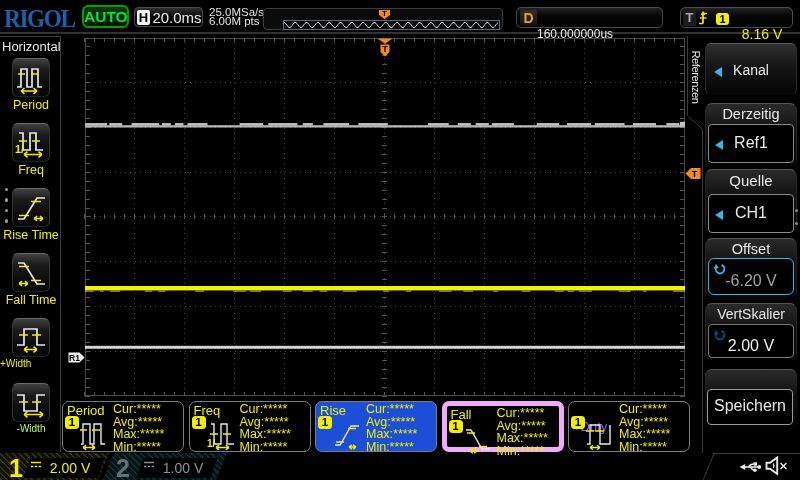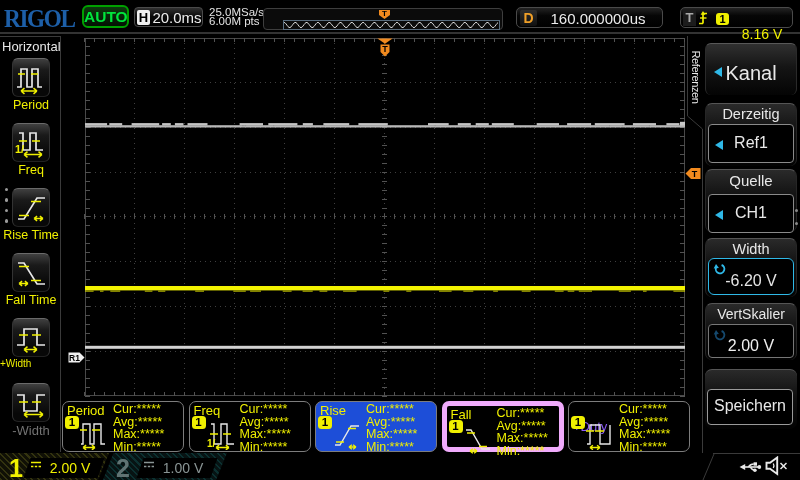--- a/index.html
+++ b/index.html
@@ -411,21 +411,21 @@
 <div style="position:absolute;left:263px;top:8px;width:240px;height:22px;background:#0b0b0b;border:1px solid #3e3e3e;border-radius:4px">
 <div style="position:absolute;left:19px;top:11px;width:217px;height:10px;border:1px solid #5a6e80"></div>
 <svg style="position:absolute;left:20px;top:12px" width="215" height="9" viewBox="0 0 215 9">
       <polyline points="0.0,1.40 1.0,1.79 2.0,2.85 3.0,4.25 4.0,5.58 5.0,6.43 6.0,6.55 7.0,5.90 8.0,4.68 9.0,3.25 10.0,2.05 11.0,1.44 12.0,1.59 13.0,2.48 14.0,3.82 15.0,5.22 16.0,6.25 17.0,6.60 18.0,6.17 19.0,5.09 20.0,3.68 21.0,2.36 22.0,1.54 23.0,1.46 24.0,2.15 25.0,3.39 26.0,4.82 27.0,6.00 28.0,6.57 29.0,6.38 30.0,5.46 31.0,4.11 32.0,2.72 33.0,1.72 34.0,1.40 35.0,1.87 36.0,2.98 37.0,4.40 38.0,5.69 39.0,6.48 40.0,6.52 41.0,5.80 42.0,4.54 43.0,3.11 44.0,1.96 45.0,1.42 46.0,1.65 47.0,2.60 48.0,3.96 49.0,5.34 50.0,6.31 51.0,6.59 52.0,6.09 53.0,4.95 54.0,3.53 55.0,2.25 56.0,1.50 57.0,1.50 58.0,2.25 59.0,3.53 60.0,4.95 61.0,6.09 62.0,6.59 63.0,6.31 64.0,5.34 65.0,3.96 66.0,2.60 67.0,1.65 68.0,1.42 69.0,1.96 70.0,3.11 71.0,4.54 72.0,5.80 73.0,6.52 74.0,6.48 75.0,5.69 76.0,4.40 77.0,2.98 78.0,1.87 79.0,1.40 80.0,1.72 81.0,2.72 82.0,4.11 83.0,5.46 84.0,6.38 85.0,6.57 86.0,6.00 87.0,4.82 88.0,3.39 89.0,2.15 90.0,1.46 91.0,1.54 92.0,2.36 93.0,3.68 94.0,5.09 95.0,6.17 96.0,6.60 97.0,6.25 98.0,5.22 99.0,3.82 100.0,2.48 101.0,1.59 102.0,1.44 103.0,2.05 104.0,3.25 105.0,4.68 106.0,5.90 107.0,6.55 108.0,6.43 109.0,5.58 110.0,4.25 111.0,2.85 112.0,1.79 113.0,1.40 114.0,1.79 115.0,2.85 116.0,4.25 117.0,5.58 118.0,6.43 119.0,6.55 120.0,5.90 121.0,4.68 122.0,3.25 123.0,2.05 124.0,1.44 125.0,1.59 126.0,2.48 127.0,3.82 128.0,5.22 129.0,6.25 130.0,6.60 131.0,6.17 132.0,5.09 133.0,3.68 134.0,2.36 135.0,1.54 136.0,1.46 137.0,2.15 138.0,3.39 139.0,4.82 140.0,6.00 141.0,6.57 142.0,6.38 143.0,5.46 144.0,4.11 145.0,2.72 146.0,1.72 147.0,1.40 148.0,1.87 149.0,2.98 150.0,4.40 151.0,5.69 152.0,6.48 153.0,6.52 154.0,5.80 155.0,4.54 156.0,3.11 157.0,1.96 158.0,1.42 159.0,1.65 160.0,2.60 161.0,3.96 162.0,5.34 163.0,6.31 164.0,6.59 165.0,6.09 166.0,4.95 167.0,3.53 168.0,2.25 169.0,1.50 170.0,1.50 171.0,2.25 172.0,3.53 173.0,4.95 174.0,6.09 175.0,6.59 176.0,6.31 177.0,5.34 178.0,3.96 179.0,2.60 180.0,1.65 181.0,1.42 182.0,1.96 183.0,3.11 184.0,4.54 185.0,5.80 186.0,6.52 187.0,6.48 188.0,5.69 189.0,4.40 190.0,2.98 191.0,1.87 192.0,1.40 193.0,1.72 194.0,2.72 195.0,4.11 196.0,5.46 197.0,6.38 198.0,6.57 199.0,6.00 200.0,4.82 201.0,3.39 202.0,2.15 203.0,1.46 204.0,1.54 205.0,2.36 206.0,3.68 207.0,5.09 208.0,6.17 209.0,6.60 210.0,6.25 211.0,5.22 212.0,3.82 213.0,2.48 214.0,1.59" fill="none" stroke="#d8d8d8" stroke-width="1"></polyline>
     </svg>
 <div style="position:absolute;left:115px;top:1px;width:11px;height:9px;background:#f28a1e;clip-path:polygon(0 0,100% 0,100% 55%,50% 100%,0 55%)"></div>
 <div style="position:absolute;left:115px;top:0px;width:11px;color:#000;font-size:8px;font-weight:bold;text-align:center">T</div>
   </div>
 <div style="position:absolute;left:516px;top:7px;width:147px;height:21px;background:#050505;border:1px solid #4a4a4a;border-radius:5px;background:linear-gradient(#232323,#060606 40%,#000)">
 <div style="position:absolute;left:3px;top:2px;width:17px;height:16px;background:linear-gradient(#2e2e2e,#101010);border-radius:2px;color:#f0a028;font-weight:bold;font-size:14px;text-align:center;line-height:16px">D</div>
-<div style="position:absolute;left:20px;top:0;width:122px;text-align:center;color:#ececec;font-size:15px;line-height:21px">160.000000us</div>
+<div style="position:absolute;left:20px;top:16px;width:122px;color:#ececec;font-size:12px;line-height:21px">160.000000us</div>
   </div>
 <div style="position:absolute;left:680px;top:7px;width:113px;height:21px;border:1px solid #4a4a4a;border-radius:5px;background:linear-gradient(#232323,#060606 40%,#000)">
 <div style="position:absolute;left:2px;top:2px;width:13px;height:16px;background:#1c1c1c;color:#a8a8a8;font-weight:bold;font-size:13px;text-align:center;line-height:16px">T</div>
 <div style="position:absolute;left:17px;top:2px"><svg width="12" height="16" viewBox="0 0 12 16">
 <path d="M1 13.5 h4 M5 13.5 V3.5 M5 3.5 h4" fill="none" stroke="#f0f000" stroke-width="1.7"></path>
 <path d="M2 8 h6.5" stroke="#f0f000" stroke-width="1.4"></path>
 <path d="M5 1 l2.4 3.8 h-4.8 z" fill="#f0f000"></path>
 </svg></div>
 <div style="position:absolute;left:35px;top:5px;width:13px;height:12px;background:#f0f000;border-radius:3px;color:#000;font-size:11px;font-weight:bold;text-align:center;line-height:12px">1</div>
 <div style="position:absolute;left:52px;top:16px;width:58px;text-align:center;color:#f0f000;font-size:14px;line-height:21px">8.16 V</div>
@@ -474,21 +474,21 @@
 </svg>
   </div>
 <div style="position:absolute;left:0;top:358px;width:62px;text-align:left;color:#f0f000;font-size:10px">+Width</div>
 <div style="top:383px;width:38px;height:39px;border-radius:6px;position:absolute;left:12px;background:linear-gradient(#404040,#1a1a1a 30%,#080808 80%);border-top:1px solid #6a6a6a;border-left:1px solid #333;border-right:1px solid #333;border-bottom:1px solid #222;display:flex;align-items:center;justify-content:center">
     <svg width="34" height="34" viewBox="0 0 34 34">
 <path d="M3 9 h7 v16 h13 v-16 h8" fill="none" stroke="#e8e8e8" stroke-width="1.7"></path>
 <path d="M5 16 h9 M18 16 h9" stroke="#f0f000" stroke-width="1.7"></path>
 <path d="M10 28.5 H29 M10 28.5 l3.5 -2.8 M10 28.5 l3.5 2.8 M29 28.5 l-3.5 -2.8 M29 28.5 l-3.5 2.8" fill="none" stroke="#f0f000" stroke-width="1.6"></path>
 </svg>
   </div>
-<div style="position:absolute;left:0;top:423px;width:62px;text-align:center;color:#737373;font-size:13px">-Width</div>
+<div style="position:absolute;left:0;top:423px;width:62px;text-align:center;color:#bef264;font-size:10px">-Width</div>
 <div style="position:absolute;left:4.5px;top:187.5px;width:3.5px;height:3.5px;border-radius:2px;background:#9a9a9a"></div>
 <div style="position:absolute;left:4.5px;top:198px;width:3.5px;height:3.5px;border-radius:2px;background:#9a9a9a"></div>
 <div style="position:absolute;left:4.5px;top:208.5px;width:3.5px;height:3.5px;border-radius:2px;background:#9a9a9a"></div>
 <div style="position:absolute;left:4.5px;top:219px;width:3.5px;height:3.5px;border-radius:2px;background:#9a9a9a"></div>
 <div style="position:absolute;left:62.0px;top:400.5px;width:122px;height:51.5px;border:1px solid #7d7d7d;border-radius:7px;background:#000">
  <div style="position:absolute;left:4px;top:1.5px;color:#f0f000;font-size:13px">Period</div>
  <div style="position:absolute;left:2px;top:14.5px;width:14px;height:13px;background:#f0f000;border-radius:3.5px;color:#000;font-size:11.5px;font-weight:bold;text-align:center;line-height:13px">1</div>
  <div style="position:absolute;left:17px;top:16px"><svg width="30" height="32" viewBox="0 0 30 32">
 <path d="M1 26 h2 v-20 h7 v20 h4 v-20 h7 v20 h4" fill="none" stroke="#e8e8e8" stroke-width="1.4"></path>
 <path d="M0 12 h7 M12 12 h8" stroke="#f0f000" stroke-width="1.4"></path>
@@ -532,44 +532,44 @@
  <div style="position:absolute;left:2px;top:14.5px;width:14px;height:13px;background:#f0f000;border-radius:3.5px;color:#000;font-size:11.5px;font-weight:bold;text-align:center;line-height:13px">1</div>
  <div style="position:absolute;left:17px;top:16px"><svg width="30" height="32" viewBox="0 0 30 32">
 <path d="M1 26 h3 v-19 h10 v19 h10 v-19" fill="none" stroke="#e8e8e8" stroke-width="1.4"></path>
 <path d="M0 13 h8 M9 13 h9" stroke="#f0f000" stroke-width="1.4"></path>
 <path d="M4 29.5 H14 M4 29.5 l2.9000000000000004 -2.2 M4 29.5 l2.9000000000000004 2.2 M14 29.5 l-2.9000000000000004 -2.2 M14 29.5 l-2.9000000000000004 2.2" fill="none" stroke="#f0f000" stroke-width="1.4"></path>
 </svg></div>
  <div style="position:absolute;left:50px;top:1.5px;color:#f0f000;font-size:12.5px;line-height:12.7px">Cur:*****<br>Avg:*****<br>Max:*****<br>Min:*****</div>
 </div>
 <div style="position:absolute;left:705px;top:43px;width:92px;height:52px;border-radius:6px;background:linear-gradient(#303030,#151515 45%,#040404);border-top:1px solid #585858;border-left:1px solid #2a2a2a;border-right:1px solid #2a2a2a">
 <div style="position:absolute;left:8px;top:23px;width:0;height:0;border-top:5px solid transparent;border-bottom:5px solid transparent;border-right:8px solid #2fb9e8"></div>
-    <div style="position:absolute;width:100%;text-align:center;top:18px;color:#e8e8e8;font-size:20px">Kanal</div>
+    <div style="position:absolute;width:100%;text-align:center;top:18px;color:#e8e8e8;font-size:14px">Kanal</div>
   </div>
 <div style="position:absolute;left:705px;top:103px;width:92px;height:63px;border-radius:7px;background:linear-gradient(#2a2a2a,#101010 45%,#030303);border-top:1px solid #555;border-left:1px solid #262626;border-right:1px solid #262626">
 <div style="position:absolute;width:100%;text-align:center;top:2px;color:#e8e8e8;font-size:14.5px">Derzeitig</div>
 <div style="position:absolute;left:2px;top:20px;width:86px;height:39px;background:#000;border:1.5px solid #8a8a8a;border-radius:4px">
       <div style="position:absolute;left:6px;top:15px;width:0;height:0;border-top:5px solid transparent;border-bottom:5px solid transparent;border-right:8px solid #2fb9e8"></div>
       <div style="position:absolute;width:100%;text-align:center;top:9px;color:#e8e8e8;font-size:16px">Ref1</div>
     </div>
   </div>
 <div style="position:absolute;left:705px;top:169px;width:92px;height:63px;border-radius:7px;background:linear-gradient(#2a2a2a,#101010 45%,#030303);border-top:1px solid #555;border-left:1px solid #262626;border-right:1px solid #262626">
 <div style="position:absolute;width:100%;text-align:center;top:2px;color:#e8e8e8;font-size:15px">Quelle</div>
 <div style="position:absolute;left:2px;top:24px;width:86px;height:39px;background:#000;border:1.5px solid #8a8a8a;border-radius:4px">
       <div style="position:absolute;left:6px;top:15px;width:0;height:0;border-top:5px solid transparent;border-bottom:5px solid transparent;border-right:8px solid #2fb9e8"></div>
       <div style="position:absolute;width:100%;text-align:center;top:9px;color:#e8e8e8;font-size:16px">CH1</div>
     </div>
   </div>
 <div style="position:absolute;left:705px;top:238px;width:92px;height:59px;border-radius:7px;background:linear-gradient(#2a2a2a,#101010 45%,#030303);border-top:1px solid #555;border-left:1px solid #262626;border-right:1px solid #262626">
-<div style="position:absolute;width:100%;text-align:center;top:2px;color:#e8e8e8;font-size:14.5px">Width</div>
+<div style="position:absolute;width:100%;text-align:center;top:2px;color:#e8e8e8;font-size:14.5px">Offset</div>
 <div style="position:absolute;left:2px;top:19px;width:86px;height:37px;background:#000;border:1.5px solid #2fb9e8;border-radius:6px">
       <div style="position:absolute;left:4px;top:2px"><svg width="14" height="13" viewBox="0 0 14 13">
 <path d="M8.6 3.0 A4.3 4.3 0 1 1 3.0 5.6" fill="none" stroke="#2fb9e8" stroke-width="1.9"></path>
 <path d="M0.7 6.6 L5.9 6.0 L3.0 1.9 z" fill="#2fb9e8"></path>
 </svg></div>
-      <div style="position:absolute;width:100%;text-align:center;top:13px;color:#e5e5e5;font-size:16px">-6.20 V</div>
+      <div style="position:absolute;width:100%;text-align:center;top:13px;color:#a3a3a3;font-size:16px">-6.20 V</div>
     </div>
   </div>
 <div style="position:absolute;left:705px;top:303px;width:92px;height:57px;border-radius:7px;background:linear-gradient(#2a2a2a,#101010 45%,#030303);border-top:1px solid #555;border-left:1px solid #262626;border-right:1px solid #262626">
 <div style="position:absolute;width:100%;text-align:center;top:2px;color:#e8e8e8;font-size:14px">VertSkalier</div>
 <div style="position:absolute;left:2px;top:20px;width:86px;height:34px;background:#000;border:1.5px solid #777;border-radius:4px">
       <div style="position:absolute;left:4px;top:2px"><svg width="14" height="13" viewBox="0 0 14 13">
 <path d="M8.6 3.0 A4.3 4.3 0 1 1 3.0 5.6" fill="none" stroke="#15496e" stroke-width="1.9"></path>
 <path d="M0.7 6.6 L5.9 6.0 L3.0 1.9 z" fill="#15496e"></path>
 </svg></div>
       <div style="position:absolute;width:100%;text-align:center;top:12px;color:#f0f0f0;font-size:16px">2.00 V</div>

